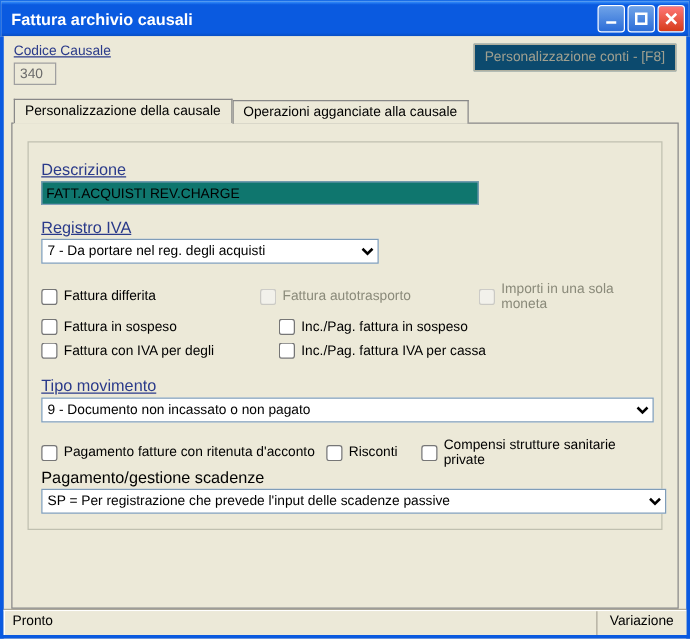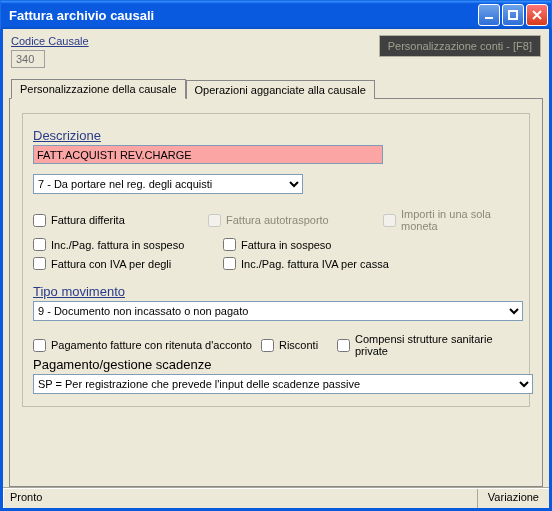--- a/index.html
+++ b/index.html
@@ -70,21 +70,21 @@
     border: 1px solid #a0a0a0;
     background: #ece9d8;
     padding: 2px 10px 2px 4px;
     margin-top: 3px;
     color: #6a6a6a;
     min-width: 34px;
     font-size: 11px;
   }
   .btn-disabled {
     border: 1px solid #b0b0a0;
-    background: #404040;
+    background: #0c4a6e;
     color: #a0a090;
     padding: 3px 8px;
     font-size: 11px;
     height: 22px;
     line-height: 14px;
   }
   .tab-area {
     margin: 6px 6px 0 6px;
     flex: 1;
     display: flex;
@@ -141,21 +141,21 @@
   }
   .text-input {
     width: 350px;
     border: 1px solid #7f9db9;
     padding: 2px 3px;
     font-family: inherit;
     font-size: 11px;
     height: 19px;
   }
   .desc-input {
-    background: #fca5a5;
+    background: #0f766e;
   }
   .select {
     border: 1px solid #7f9db9;
     font-family: inherit;
     font-size: 11px;
     height: 20px;
     background: #fff;
   }
   .row { margin-top: 10px; }
   .chk-row {
@@ -241,20 +241,21 @@
       <div class="tab active">Personalizzazione della causale</div>
       <div class="tab">Operazioni agganciate alla causale</div>
     </div>
     <div class="tabpanel">
       <div class="grpbox">
 
         <span class="field-label">Descrizione</span>
         <input type="text" class="text-input desc-input" value="FATT.ACQUISTI REV.CHARGE" style="">
 
         <div class="row">
+          <span class="field-label">Registro IVA</span>
           <select class="select" style="width:270px">
             <option>7 - Da portare nel reg. degli acquisti</option>
           </select>
         </div>
 
         <div class="chk-row" style="margin-top:14px;">
           <label class="chk col1">
             <input type="checkbox" style="">
             <span>Fattura differita</span>
           </label>
@@ -262,27 +263,27 @@
             <input type="checkbox" disabled="" style="">
             <span>Fattura autotrasporto</span>
           </label>
           <label class="chk colR">
             <input type="checkbox" disabled="" style="">
             <span>Importi in una sola moneta</span>
           </label>
         </div>
 
         <div class="chk-row">
+          <label class="chk col1">
+            <input type="checkbox" style="">
+            <span>Fattura in sospeso</span>
+          </label>
           <label class="chk col2">
             <input type="checkbox" style="">
             <span>Inc./Pag. fattura in sospeso</span>
-          </label>
-          <label class="chk col1">
-            <input type="checkbox" style="">
-            <span>Fattura in sospeso</span>
           </label>
         </div>
 
         <div class="chk-row">
           <label class="chk col1">
             <input type="checkbox" style="">
             <span>Fattura con IVA per degli</span>
           </label>
           <label class="chk col2">
             <input type="checkbox" style="">

